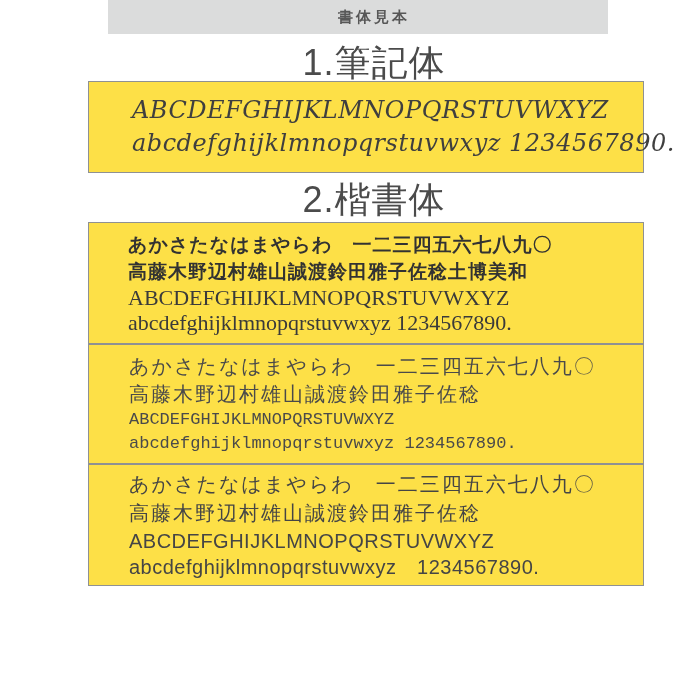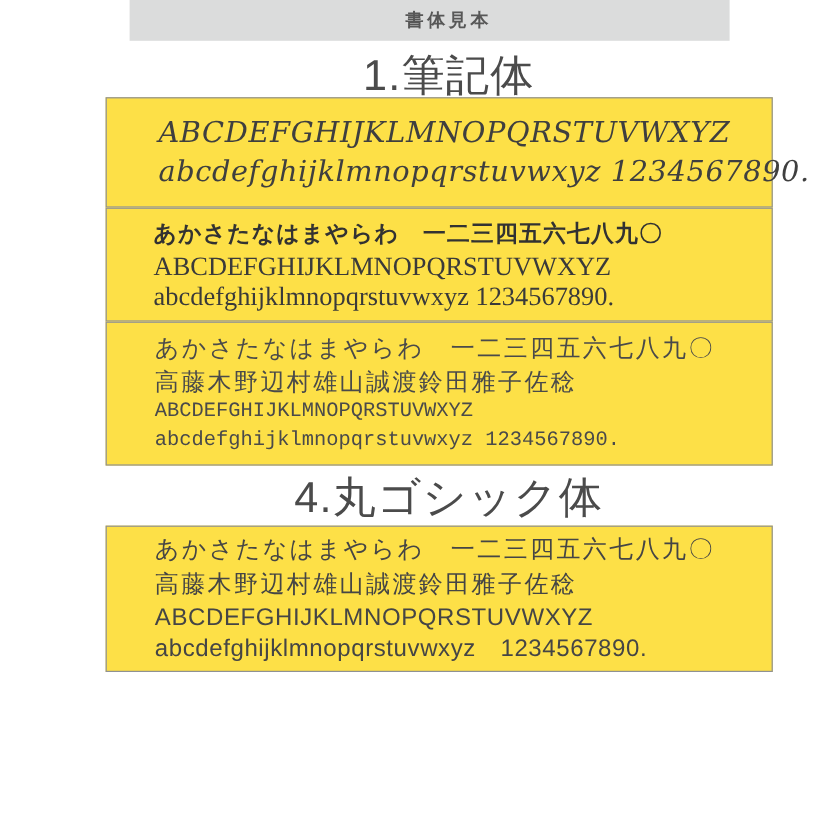--- a/index.html
+++ b/index.html
@@ -110,38 +110,39 @@
 
   <section>
     <h2 class="section-title st1">1.筆記体</h2>
     <div class="sample-box box1">
       <div class="line script-line">ABCDEFGHIJKLMNOPQRSTUVWXYZ</div>
       <div class="line script-line">abcdefghijklmnopqrstuvwxyz 1234567890.</div>
     </div>
   </section>
 
   <section>
+    <h2 class="section-title st2">2.楷書体</h2>
     <div class="sample-box box2">
       <div class="line kaisho-jp">あかさたなはまやらわ　一二三四五六七八九〇</div>
+      <div class="line kaisho-jp">高藤木野辺村雄山誠渡鈴田雅子佐稔土博美和</div>
       <div class="line kaisho-latin">ABCDEFGHIJKLMNOPQRSTUVWXYZ</div>
       <div class="line kaisho-latin">abcdefghijklmnopqrstuvwxyz 1234567890.</div>
     </div>
   </section>
 
   <section>
     <div class="sample-box box3">
       <div class="line mincho-jp">あかさたなはまやらわ　一二三四五六七八九〇</div>
       <div class="line mincho-jp">高藤木野辺村雄山誠渡鈴田雅子佐稔</div>
       <div class="line mincho-latin">ABCDEFGHIJKLMNOPQRSTUVWXYZ</div>
       <div class="line mincho-latin">abcdefghijklmnopqrstuvwxyz 1234567890.</div>
     </div>
   </section>
 
   <section>
-    <h2 class="section-title st4">4.丸ゴシック体</h2>
     <div class="sample-box box4">
       <div class="line maru-jp">あかさたなはまやらわ　一二三四五六七八九〇</div>
       <div class="line maru-jp">高藤木野辺村雄山誠渡鈴田雅子佐稔</div>
       <div class="line maru-latin">ABCDEFGHIJKLMNOPQRSTUVWXYZ</div>
       <div class="line maru-latin">abcdefghijklmnopqrstuvwxyz　1234567890.</div>
     </div>
   </section>
 
 </div>
 

